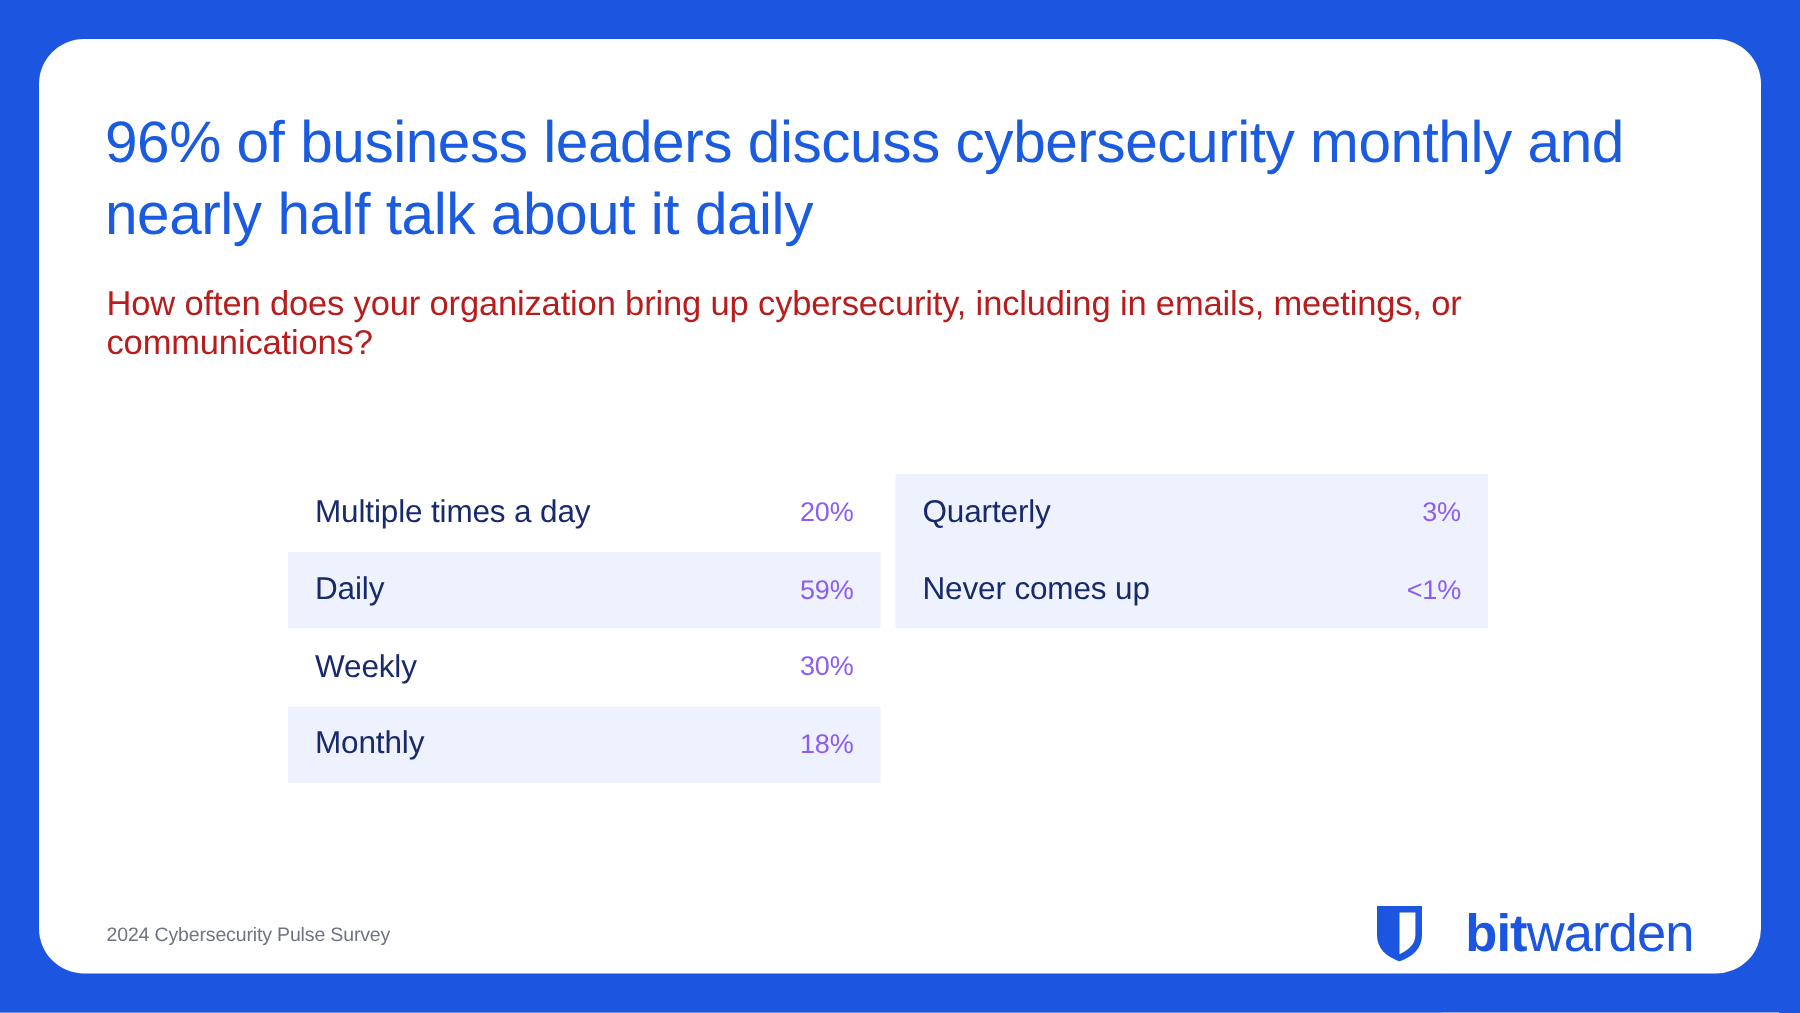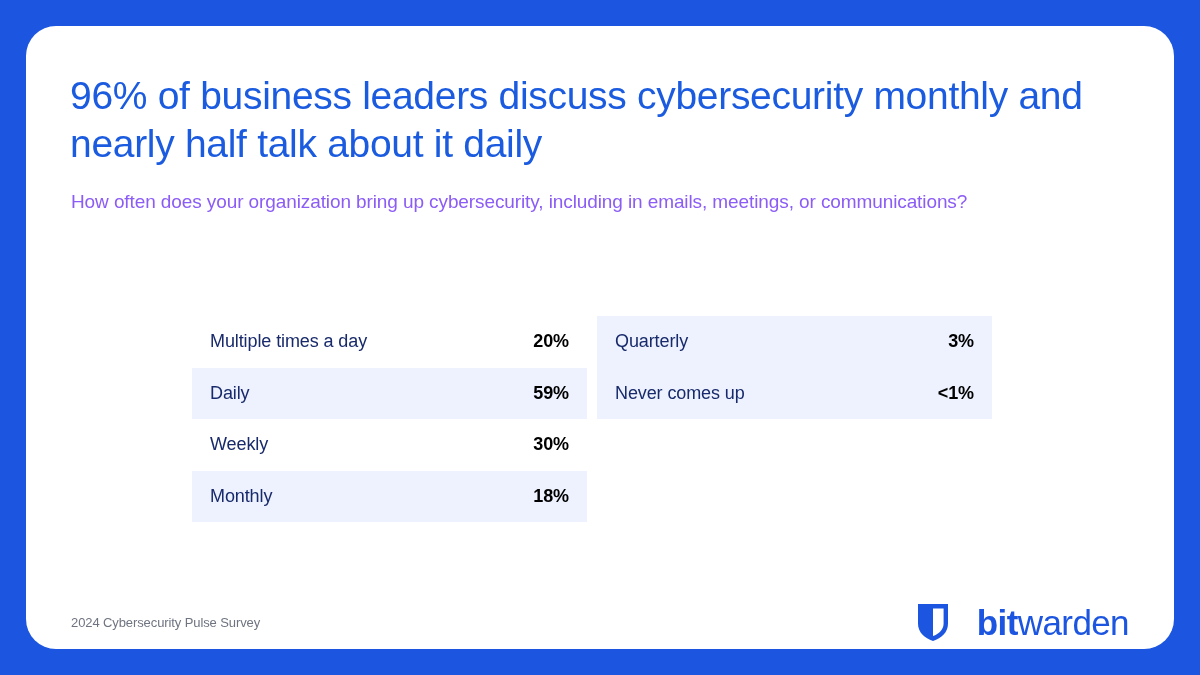--- a/index.html
+++ b/index.html
@@ -45,25 +45,25 @@
     font-weight: 400;
     letter-spacing: -0.3px;
     color: #1a5be0;
   }
 
   .subhead {
     position: absolute;
     left: 45px;
     top: 163px;
     width: 1040px;
-    font-size: 19px;
+    font-size: 23px;
     line-height: 26px;
     font-weight: 400;
     letter-spacing: -0.1px;
-    color: #8b5cf6;
+    color: #b91c1c;
   }
 
   
   .table-area {
     position: absolute;
     left: 166px;
     top: 290px;
     width: 800px;
     display: flex;
     gap: 10px;
@@ -87,32 +87,32 @@
   .row.shaded {
     background: #edf2fe;
     text-align: center;
   }
 
   .row.spacer {
     background: #ffffff;
   }
 
   .row-label {
-    font-size: 18px;
+    font-size: 21px;
     font-weight: 400;
     letter-spacing: -0.1px;
     color: #182a6b;
     white-space: nowrap;
   }
 
   .row-value {
     font-size: 18px;
-    font-weight: 700;
-    letter-spacing: -0.1px;
-    color: #000000;
+    font-weight: 400;
+    letter-spacing: -0.1px;
+    color: #8b5cf6;
     white-space: nowrap;
   }
 
   
   .footer-note {
     position: absolute;
     left: 45px;
     top: 589px;
     font-size: 13px;
     font-weight: 400;

